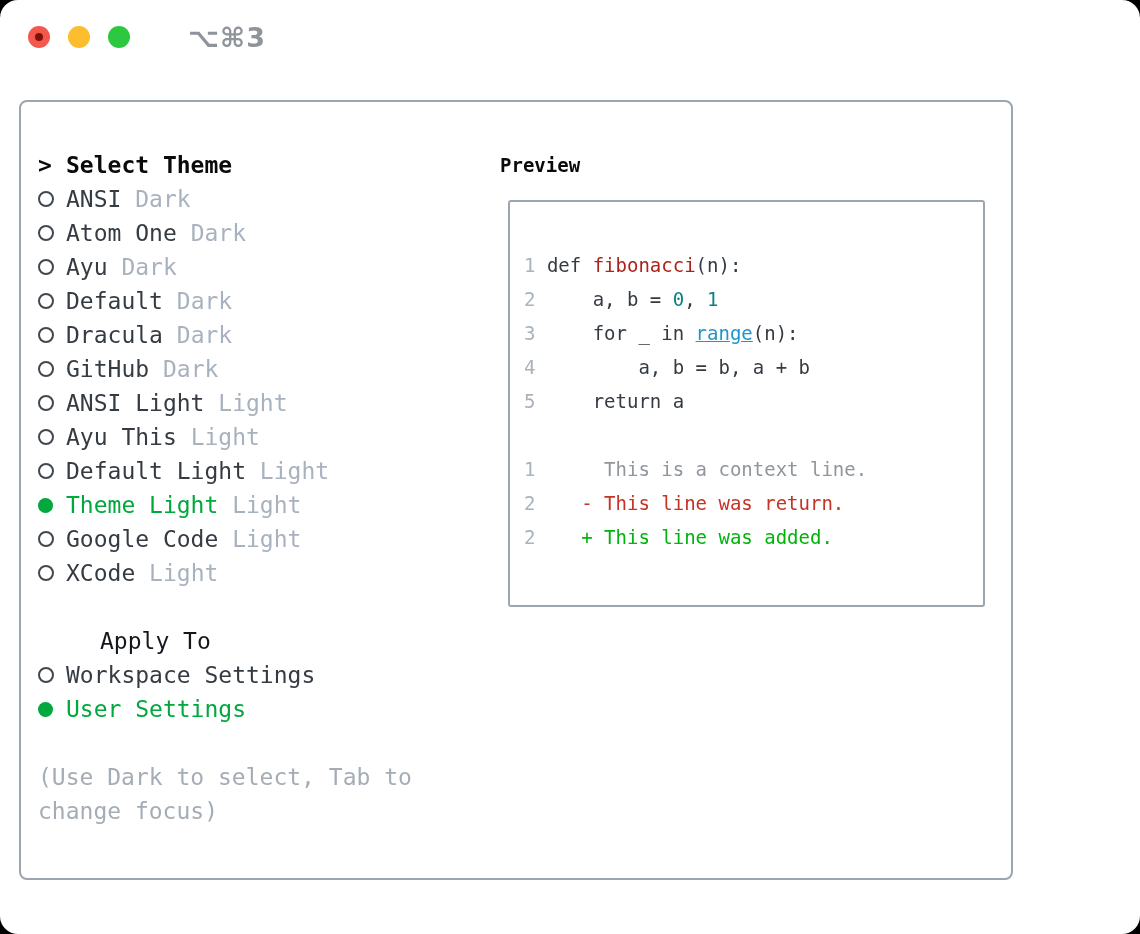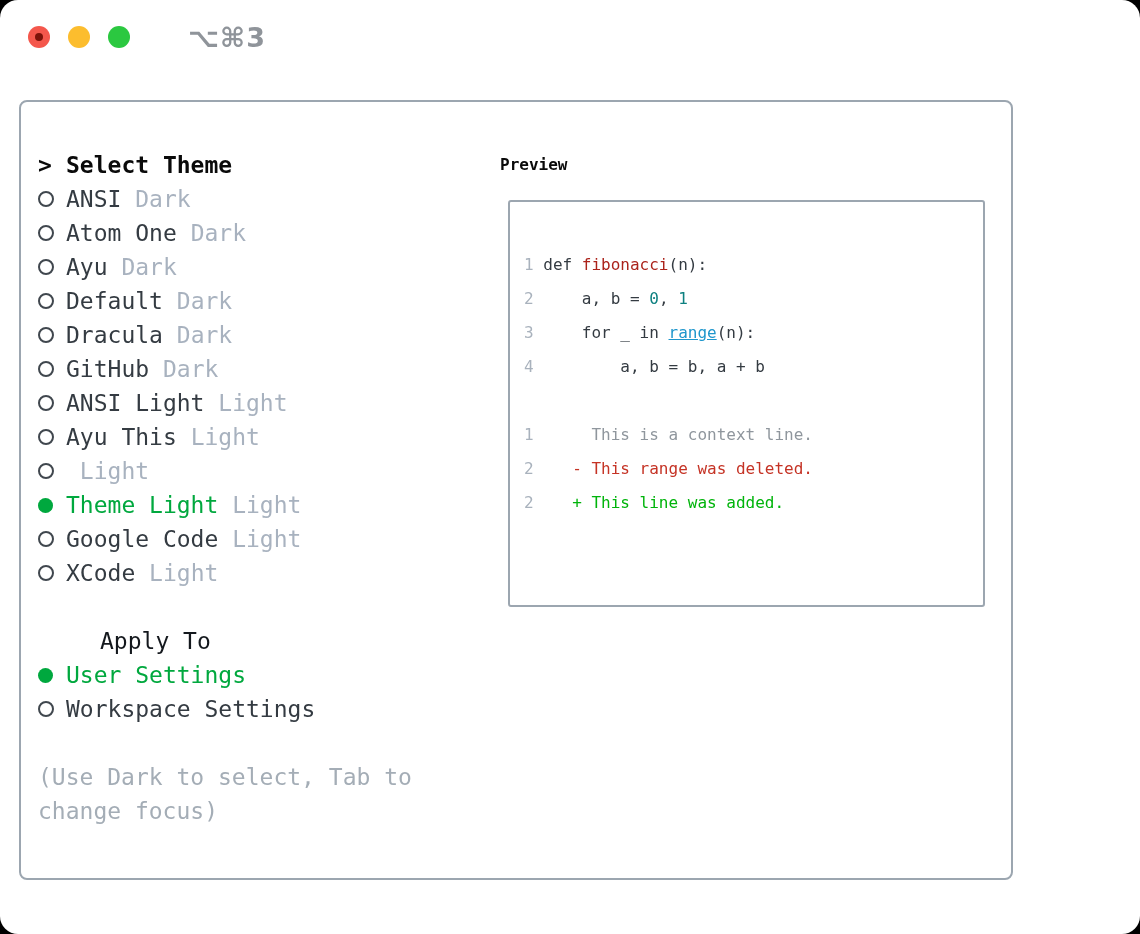--- a/index.html
+++ b/index.html
@@ -13,21 +13,21 @@
   .light-red{background:var(--light-red,#f4574c);}
   .light-yellow{background:var(--light-yellow,#fcbd2e);}
   .light-green{background:var(--light-green,#2bc840);}
   .light-red .dot{position:absolute;left:50%;top:50%;width:8px;height:8px;margin:-4px 0 0 -4px;border-radius:50%;background:var(--light-red-dot,#7c130a);}
   .win-title{margin-left:40px;font-family:"DejaVu Sans","Liberation Sans",sans-serif;font-weight:600;
     font-size:27px;color:var(--title-gray,#8f949a);letter-spacing:1px;}
   
   .panel{position:absolute;left:19px;top:100px;width:994px;height:780px;box-sizing:border-box;
     border:2px solid var(--border-gray,#9ca6b0);border-radius:8px;background:#fff;}
   .left-col{position:absolute;left:17px;top:46px;width:430px;font-size:23px;line-height:34px;color:var(--dark-text,#343b42);}
-  .right-col{position:absolute;left:479px;top:46px;width:500px;font-size:16px;line-height:34px;}
+  .right-col{position:absolute;left:479px;top:46px;width:500px;font-size:19px;line-height:34px;}
   
   .row{display:flex;align-items:center;height:34px;white-space:pre;}
   .marker{width:28px;flex:0 0 28px;display:flex;align-items:center;}
   .prefix-char{font-weight:bold;color:var(--black-text,#0a0a0a);}
   .heading-label{font-weight:bold;color:var(--black-text,#0a0a0a);}
   .subheading-label{color:#14181d;margin-left:34px;}
   .radio{width:12px;height:12px;border:2px solid var(--ring-gray,#40474e);border-radius:50%;box-sizing:content-box;}
   .row.selected .radio{width:15px;height:15px;border:none;background:var(--green-ui,#00a83e);}
   .t-name{color:var(--dark-text,#343b42);}
   .row.selected .t-name{color:var(--green-ui,#00a83e);}
@@ -73,50 +73,51 @@
 
       <div>
           <div class="row"><span class="marker"><span class="radio"></span></span><span class="t-name">ANSI</span><span class="t-variant">Dark</span></div>
           <div class="row"><span class="marker"><span class="radio"></span></span><span class="t-name">Atom One</span><span class="t-variant">Dark</span></div>
           <div class="row"><span class="marker"><span class="radio"></span></span><span class="t-name">Ayu</span><span class="t-variant">Dark</span></div>
           <div class="row"><span class="marker"><span class="radio"></span></span><span class="t-name">Default</span><span class="t-variant">Dark</span></div>
           <div class="row"><span class="marker"><span class="radio"></span></span><span class="t-name">Dracula</span><span class="t-variant">Dark</span></div>
           <div class="row"><span class="marker"><span class="radio"></span></span><span class="t-name">GitHub</span><span class="t-variant">Dark</span></div>
           <div class="row"><span class="marker"><span class="radio"></span></span><span class="t-name">ANSI Light</span><span class="t-variant">Light</span></div>
           <div class="row"><span class="marker"><span class="radio"></span></span><span class="t-name">Ayu This</span><span class="t-variant">Light</span></div>
-          <div class="row"><span class="marker"><span class="radio"></span></span><span class="t-variant">Light</span></div>
+          <div class="row"><span class="marker"><span class="radio"></span></span><span class="t-name">Default Light</span><span class="t-variant">Light</span></div>
           <div class="row selected"><span class="marker"><span class="radio"></span></span><span class="t-name">Theme Light</span><span class="t-variant">Light</span></div>
           <div class="row"><span class="marker"><span class="radio"></span></span><span class="t-name">Google Code</span><span class="t-variant">Light</span></div>
           <div class="row"><span class="marker"><span class="radio"></span></span><span class="t-name">XCode</span><span class="t-variant">Light</span></div>
         </div>
 
       <div class="apply-block">
         <div class="row">
           <span class="marker"></span>
           <span class="subheading-label">Apply To</span>
         </div>
         <div>
+            <div class="row"><span class="marker"><span class="radio"></span></span><span class="t-name">Workspace Settings</span></div>
             <div class="row selected"><span class="marker"><span class="radio"></span></span><span class="t-name">User Settings</span></div>
-            <div class="row"><span class="marker"><span class="radio"></span></span><span class="t-name">Workspace Settings</span></div>
           </div>
       </div>
 
       <div class="hint">(Use Dark to select, Tab to change focus)</div>
     </div>
 
     <div class="right-col">
       <div class="preview-heading">Preview</div>
       <div class="preview-box">
         <div>
             <div class="code-row"><span class="ln">1</span><span class="seg-plain">def </span><span class="seg-function">fibonacci</span><span class="seg-plain">(n):</span></div>
             <div class="code-row"><span class="ln">2</span><span class="seg-plain">    a, b = </span><span class="seg-number">0</span><span class="seg-plain">, </span><span class="seg-number">1</span></div>
             <div class="code-row"><span class="ln">3</span><span class="seg-plain">    for _ in </span><span class="seg-builtin">range</span><span class="seg-plain">(n):</span></div>
             <div class="code-row"><span class="ln">4</span><span class="seg-plain">        a, b = b, a + b</span></div>
+            <div class="code-row"><span class="ln">5</span><span class="seg-plain">    return a</span></div>
             <div class="code-row"><span class="ln"></span></div>
             <div class="code-row"><span class="ln">1</span><span class="seg-context">     This is a context line.</span></div>
-            <div class="code-row"><span class="ln">2</span><span class="seg-deleted">   - This range was deleted.</span></div>
+            <div class="code-row"><span class="ln">2</span><span class="seg-deleted">   - This line was return.</span></div>
             <div class="code-row"><span class="ln">2</span><span class="seg-added">   + This line was added.</span></div>
           </div>
       </div>
     </div>
 
   </div>
 </div>
 
 </body></html>

